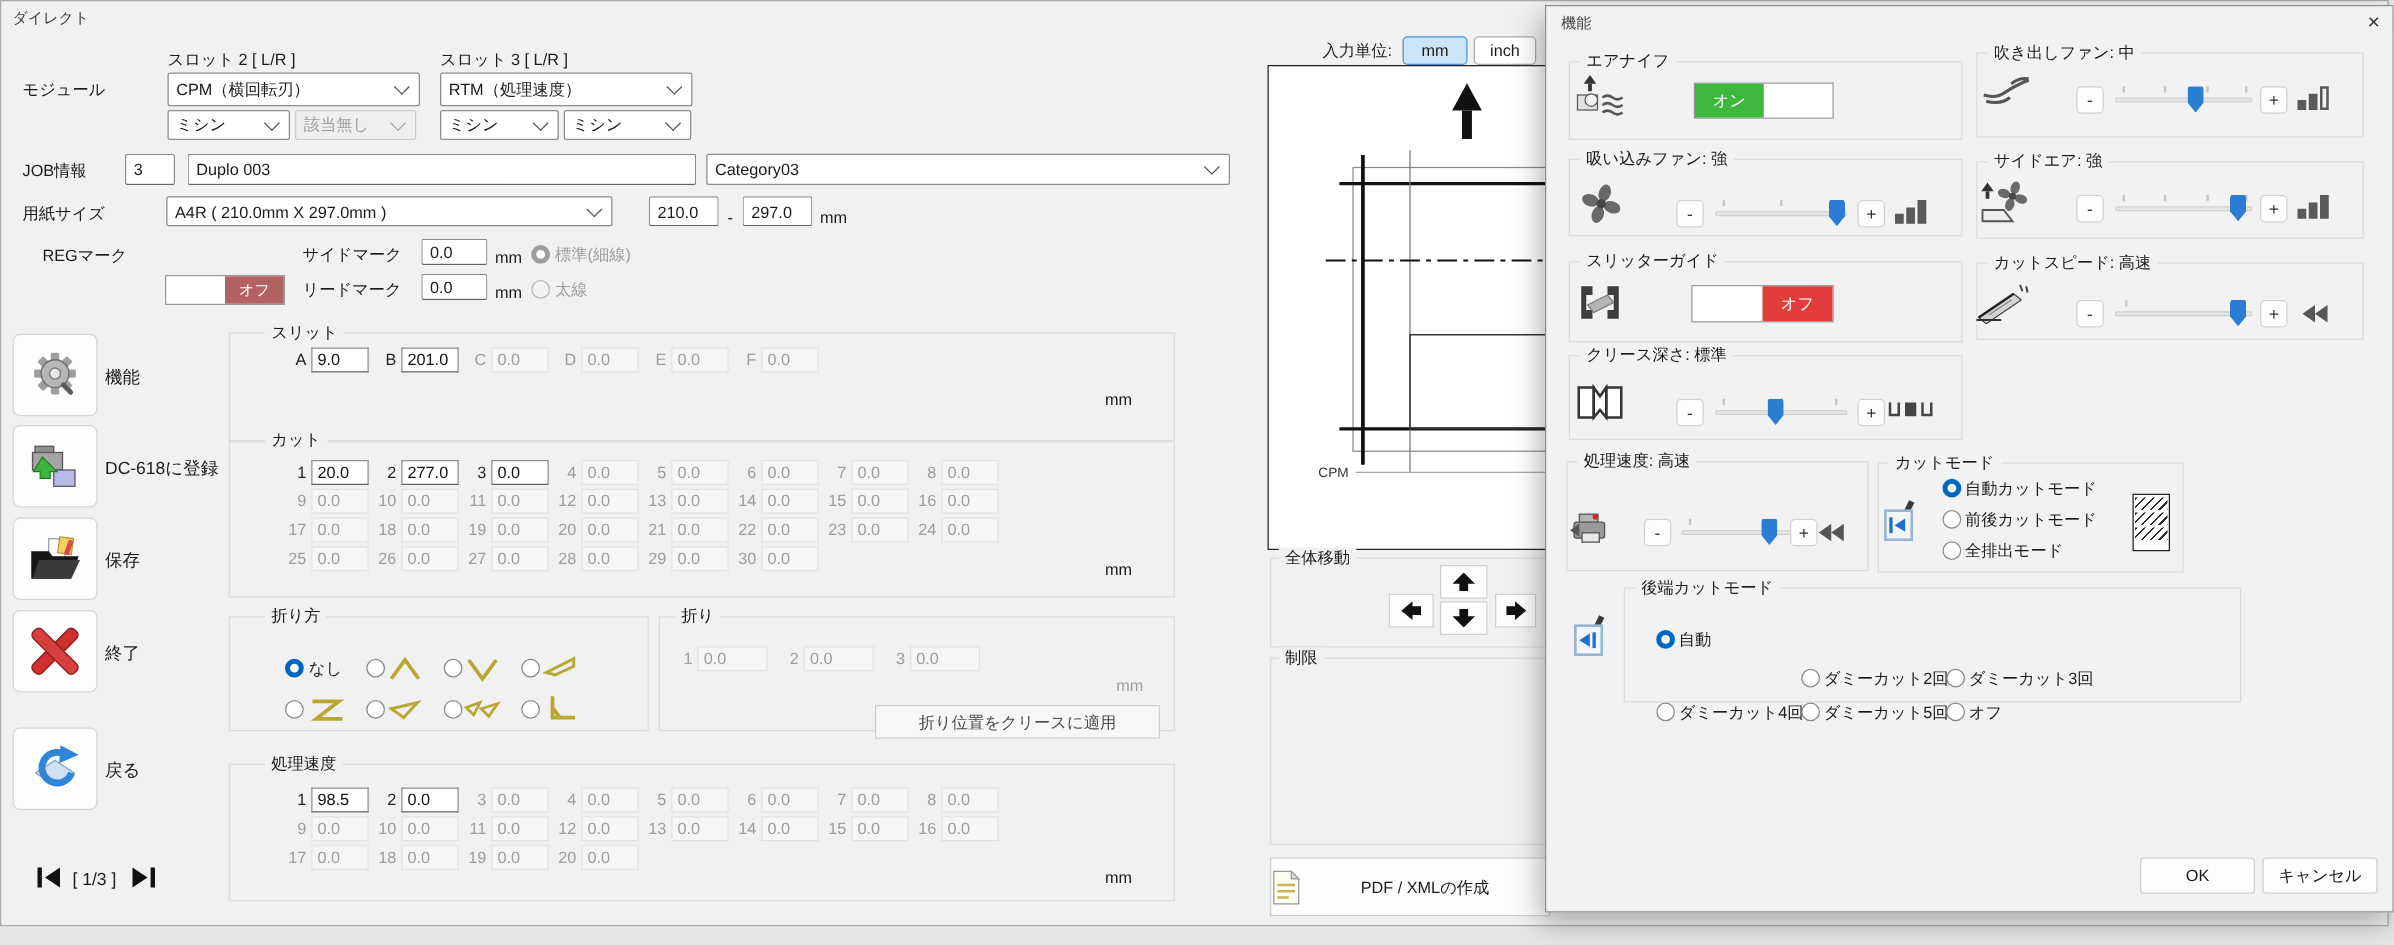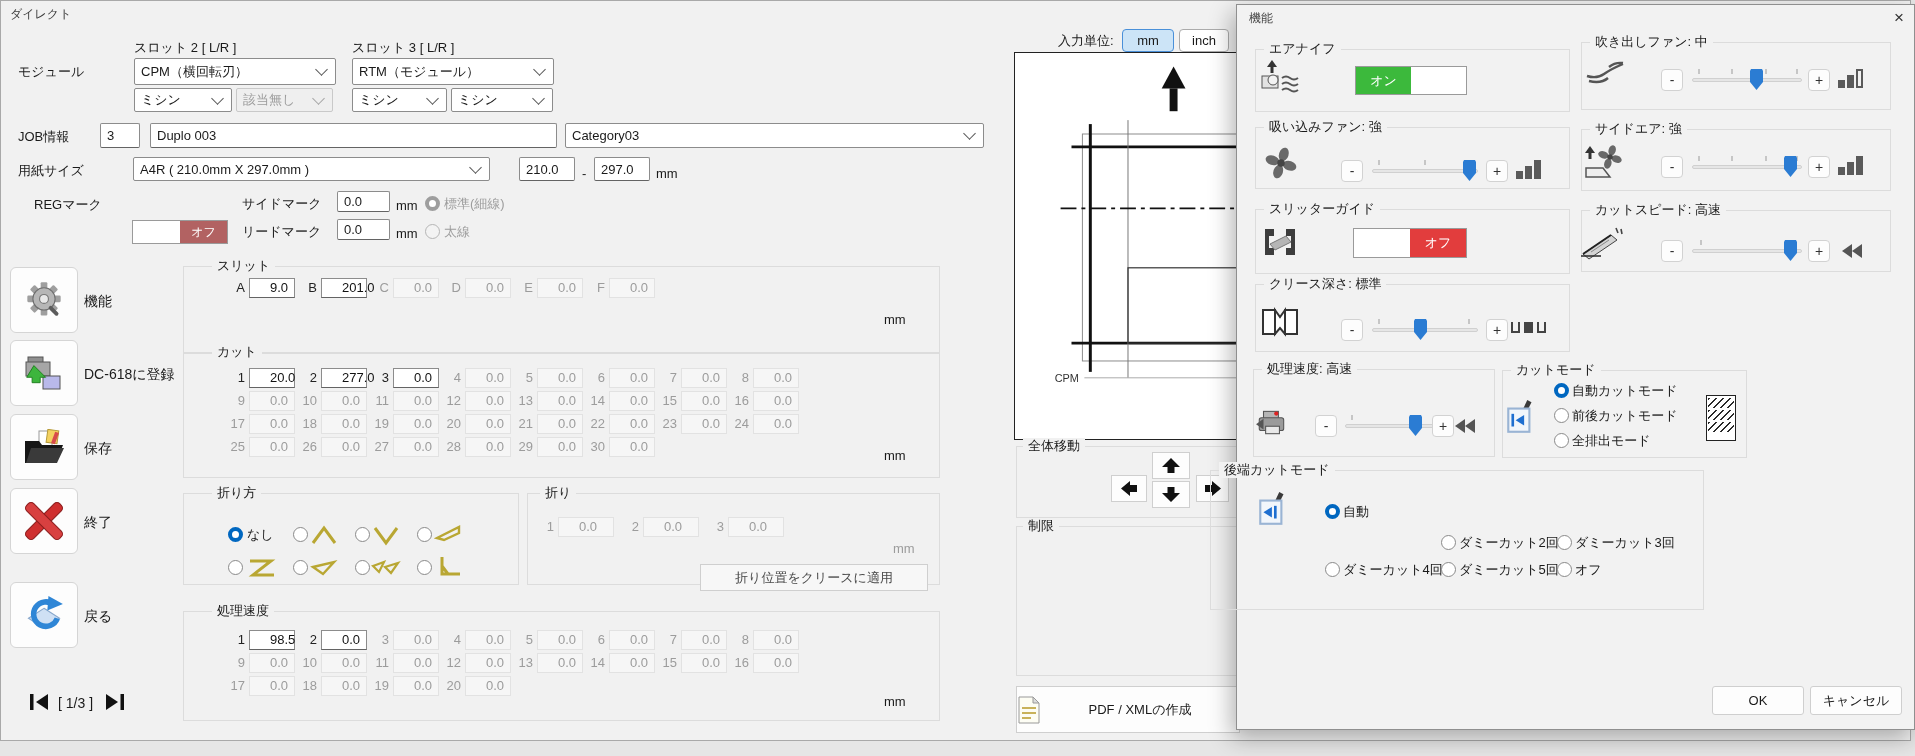--- a/index.html
+++ b/index.html
@@ -19,21 +19,21 @@
         transform:rotate(45deg);margin-top:-4px;flex:0 0 auto}
   .combo.dis .chev{border-color:#a5a5a5}
   .group{position:absolute;border:1px solid #dcdcdc;box-sizing:border-box}
   .gtitle{position:absolute;top:-9px;left:28px;background:#f1f1f1;padding:0 5px;white-space:nowrap;line-height:16px}
   .dlgg .gtitle{left:8px;background:#f2f2f2}
   .vgrid{position:absolute;display:grid;grid-template-columns:repeat(8,72px);grid-auto-rows:23px}
   .fgrid{position:absolute;display:grid;grid-template-columns:repeat(3,85px);grid-auto-rows:23px}
   .cell{display:flex;align-items:center}
   .cell .num{width:20px;text-align:right;margin-right:4px;color:#9c9c9c}
   .cell.on .num{color:#222}
-  .cell .box{width:46px;height:20px;display:flex;align-items:center;padding:0 20px;box-sizing:border-box}
+  .cell .box{width:46px;height:20px;display:flex;align-items:center;padding:0 4px;box-sizing:border-box}
   .fgrid .cell .box{width:56px}
   .cell.on .box{background:#fff;border:1px solid #8c8c8c;border-bottom-color:#636363;color:#111}
   .cell.off .box{background:#f6f6f6;border:1px solid #e2e2e2;color:#9c9c9c}
   .rad{position:absolute;width:15px;height:15px;border-radius:50%;background:#fff;border:1px solid #8a8a8a;box-sizing:border-box}
   .rad.sel{border:4.5px solid #0067c0}
   .rad.seldis{border:4.5px solid #9e9e9e}
   .rad.dis{border-color:#b5b5b5;background:#f3f3f3}
   .toggle{position:absolute;display:flex;border:1px solid #9a9a9a;background:#fff;box-sizing:border-box}
   .thalf{width:50%;display:flex;align-items:center;justify-content:center;color:#fff}
   .btn{position:absolute;background:#fdfdfd;border:1px solid #cfcfcf;border-radius:0;display:flex;
@@ -69,21 +69,21 @@
 <div class="label" style="left:34px;top:197px">REGマーク</div>
 
 <div class="label" style="left:134px;top:40px">スロット 2 [ L/R ]</div>
 <div class="label" style="left:352px;top:40px">スロット 3 [ L/R ]</div>
 
 <div class="combo" style="left:134px;top:58px;width:202px;height:27px">
   <span>CPM（横回転刃）</span>
     <span class="chev"></span>
 </div>
 <div class="combo" style="left:352px;top:58px;width:202px;height:27px">
-  <span>RTM（モジュール）</span>
+  <span>RTM（処理速度）</span>
     <span class="chev"></span>
 </div>
 <div class="combo" style="left:134px;top:88px;width:98px;height:24px">
   <span>ミシン</span>
     <span class="chev"></span>
 </div>
 <div class="combo dis" style="left:236px;top:88px;width:97px;height:24px">
   <span>該当無し</span>
     <span class="chev"></span>
 </div>
@@ -792,21 +792,21 @@
 <div class="rad" style="left:1554px;top:408px"></div>
 <div class="label" style="left:1572px;top:408px">前後カットモード</div>
 <div class="rad" style="left:1554px;top:433px"></div>
 <div class="label" style="left:1572px;top:433px">全排出モード</div>
 <div class="abs" style="left:1706px;top:395px;width:30px;height:46px;border:1.5px solid #222;background:#fff;box-sizing:border-box">
   <div class="hband"></div>
     <div class="hband"></div>
     <div class="hband"></div>
 </div>
 
-<div class="group dlgg" style="left:1210px;top:470px;width:494px;height:140px">
+<div class="group dlgg" style="left:1299px;top:470px;width:494px;height:92px">
   <span class="gtitle">後端カットモード</span>
 </div>
 <svg class="abs" style="left:1258px;top:490px" width="32" height="38" viewBox="0 0 30 36">
   <polygon points="20,2 24,4 14,24 11,27 11,21" fill="#3a3a3a"></polygon>
   <rect x="2" y="10" width="20" height="22" fill="#f2f6fb" stroke="#9ab4d4" stroke-width="2"></rect>
   <rect x="15" y="15" width="2.5" height="12" fill="#1f6fd0"></rect>
   <polygon points="13,16 13,26 5,21" fill="#1f6fd0"></polygon>
 </svg>
 <div class="rad sel" style="left:1325px;top:504px"></div>
 <div class="label" style="left:1343px;top:504px">自動</div>

